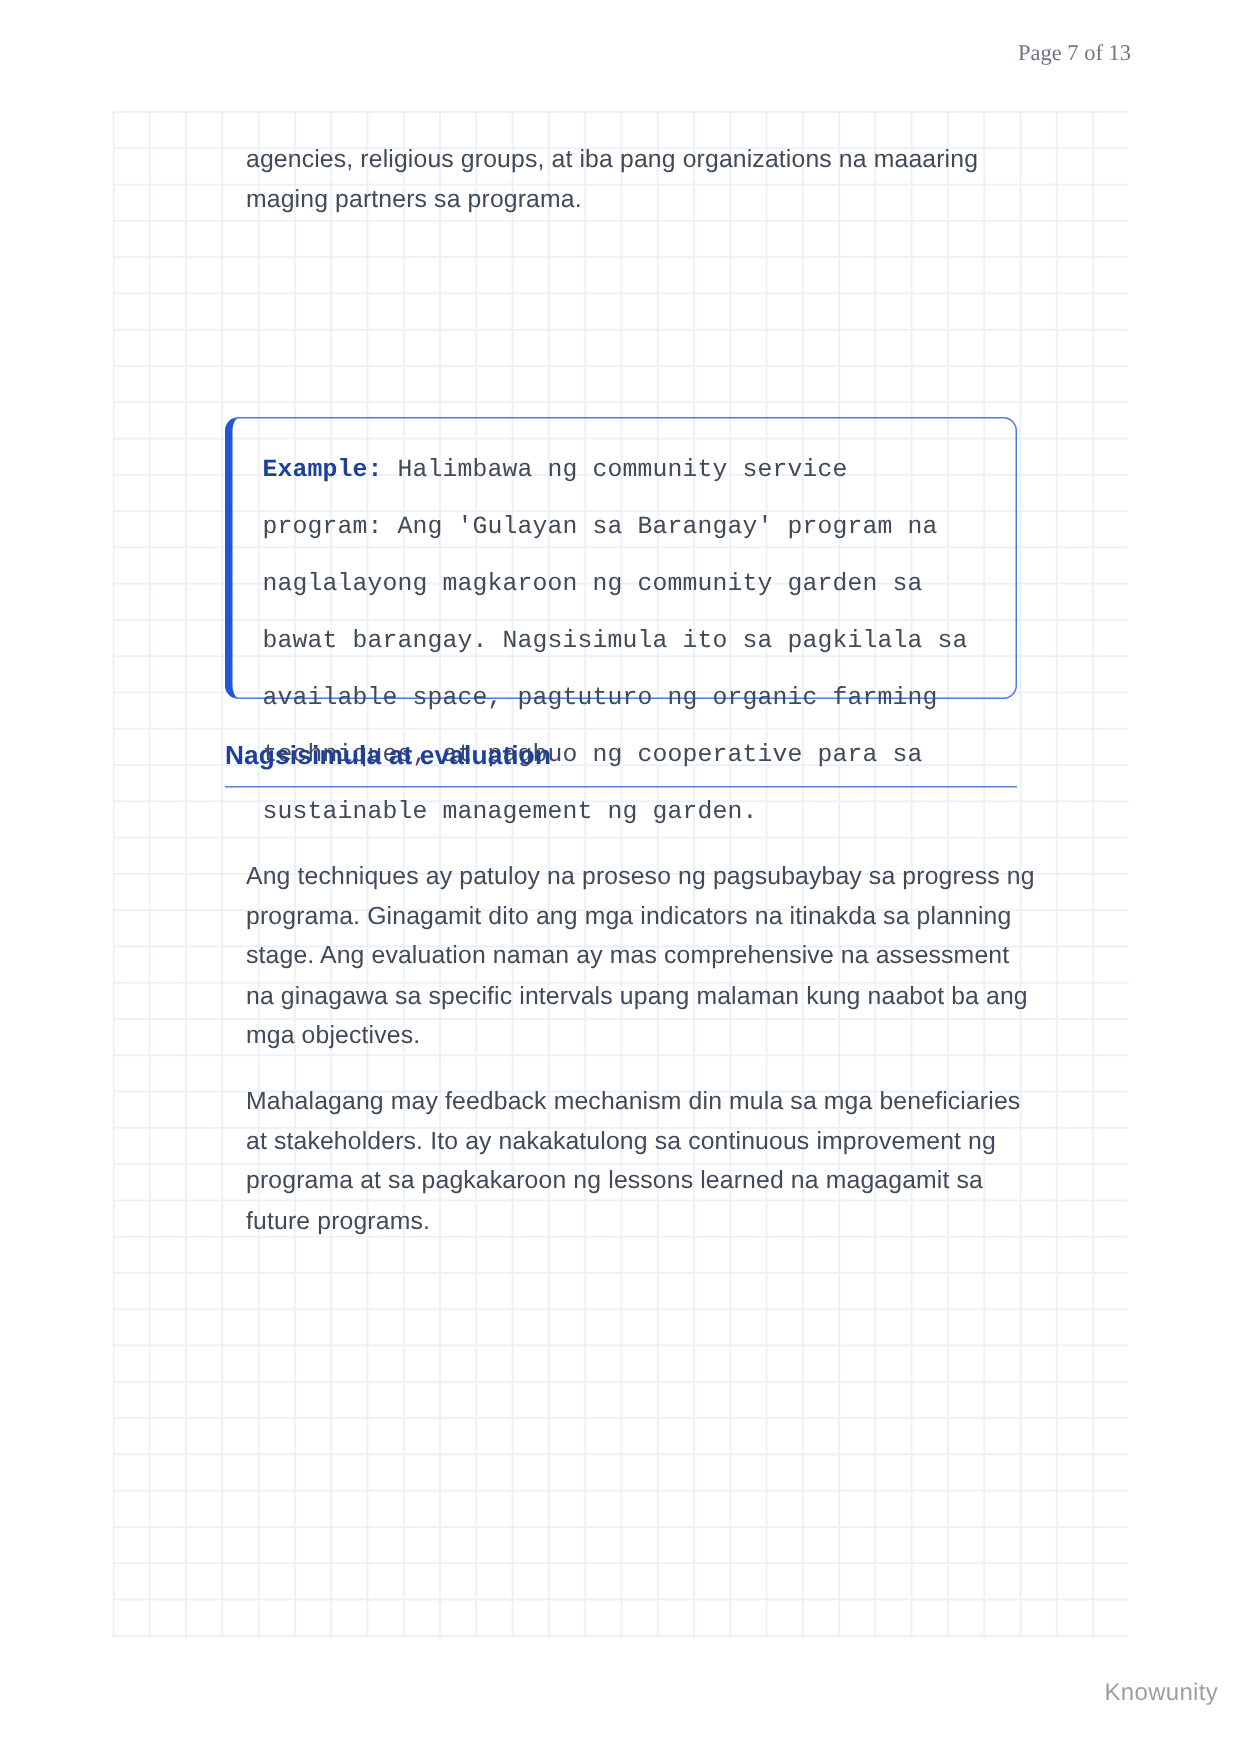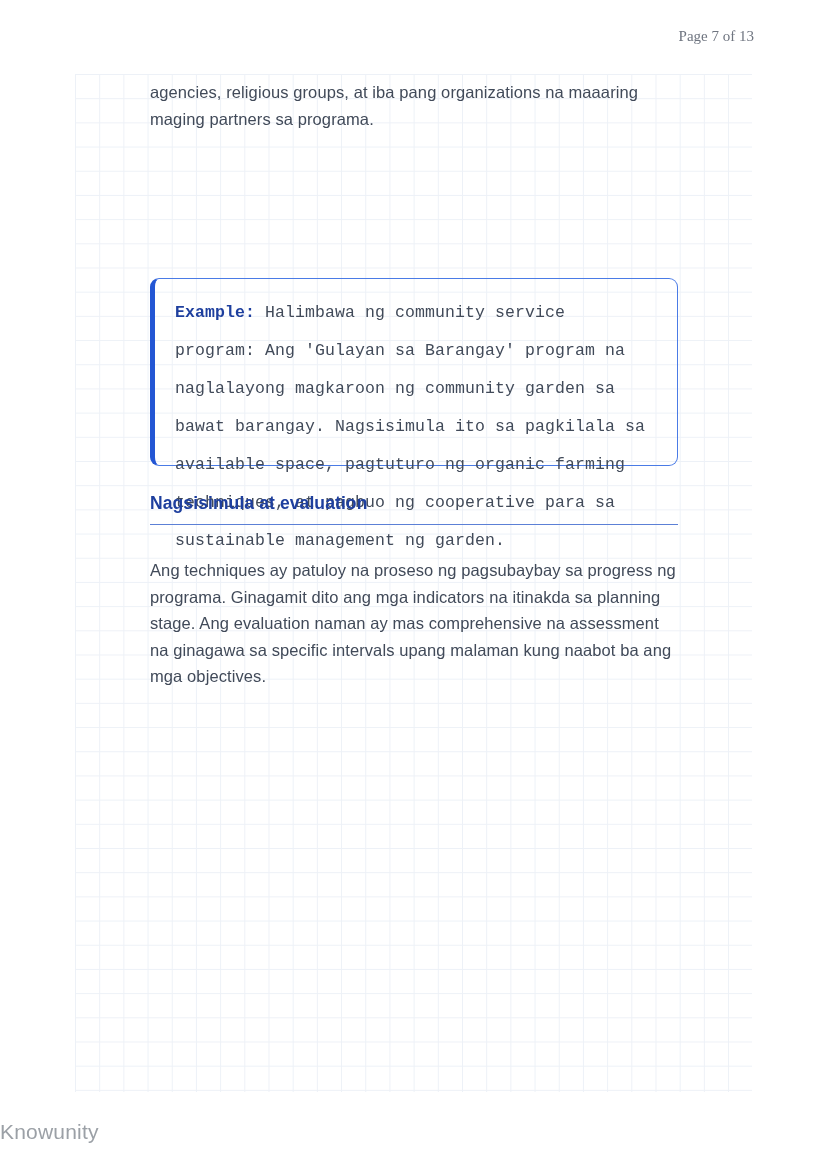--- a/index.html
+++ b/index.html
@@ -32,21 +32,21 @@
     background-image:
       linear-gradient(to right, var(--grid-line, #edf1f7) 1px, transparent 1px),
       linear-gradient(to bottom, var(--grid-line, #edf1f7) 1px, transparent 1px);
     background-size: 24.2px 24.2px;
   }
 
   .para {
     position: absolute;
     left: 75px;
     width: 532px;
-    margin: 0;
+    margin: 14px;
     font-size: 16.5px;
     line-height: 26.5px;
     color: var(--body-text, #414a59);
     letter-spacing: 0.1px;
   }
   .p1 { top: 5px; }
   .p2 { top: 76px; }
   .p3 { top: 483px; }
   .p4 { top: 633px; }
 
@@ -93,22 +93,22 @@
     margin: 0;
     border: none;
     border-top: 1.5px solid var(--underline-blue, #5c80d6);
   }
 
   .footer {
     position: absolute;
     left: 0;
     top: 1120px;
     width: 812px;
-    text-align: left;
-    font-size: 21px;
+    text-align: right;
+    font-size: 16px;
     color: var(--footer-gray, #9ba0a6);
     letter-spacing: 0.2px;
   }
 </style>
 </head>
 <body style="--body-text: #414a59; --heading-blue: #1e3f9e; --box-border: #4a7be6; --box-accent: #2356d4; --underline-blue: #5c80d6; --page-number-gray: #6f7580; --footer-gray: #9ba0a6; --grid-line: #edf1f7;">
 
 <div class="page-number">Page 7 of 13</div>
 
 <div class="sheet">
@@ -121,16 +121,17 @@
       <strong class="example-label">Example:</strong><span> Halimbawa ng community service program: Ang 'Gulayan sa Barangay' program na naglalayong magkaroon ng community garden sa bawat barangay. Nagsisimula ito sa pagkilala sa available space, pagtuturo ng organic farming techniques, at pagbuo ng cooperative para sa sustainable management ng garden.</span>
     </p>
   </div>
 
   <h2 class="section-heading">Nagsisimula at evaluation</h2>
 
   <hr class="heading-rule">
 
   <p class="para p3">Ang techniques ay patuloy na proseso ng pagsubaybay sa progress ng programa. Ginagamit dito ang mga indicators na itinakda sa planning stage. Ang evaluation naman ay mas comprehensive na assessment na ginagawa sa specific intervals upang malaman kung naabot ba ang mga objectives.</p>
 
+  <p class="para p4">Mahalagang may feedback mechanism din mula sa mga beneficiaries at stakeholders. Ito ay nakakatulong sa continuous improvement ng programa at sa pagkakaroon ng lessons learned na magagamit sa future programs.</p>
 
 </div>
 
 <div class="footer">Knowunity</div>
 
 </body></html>

